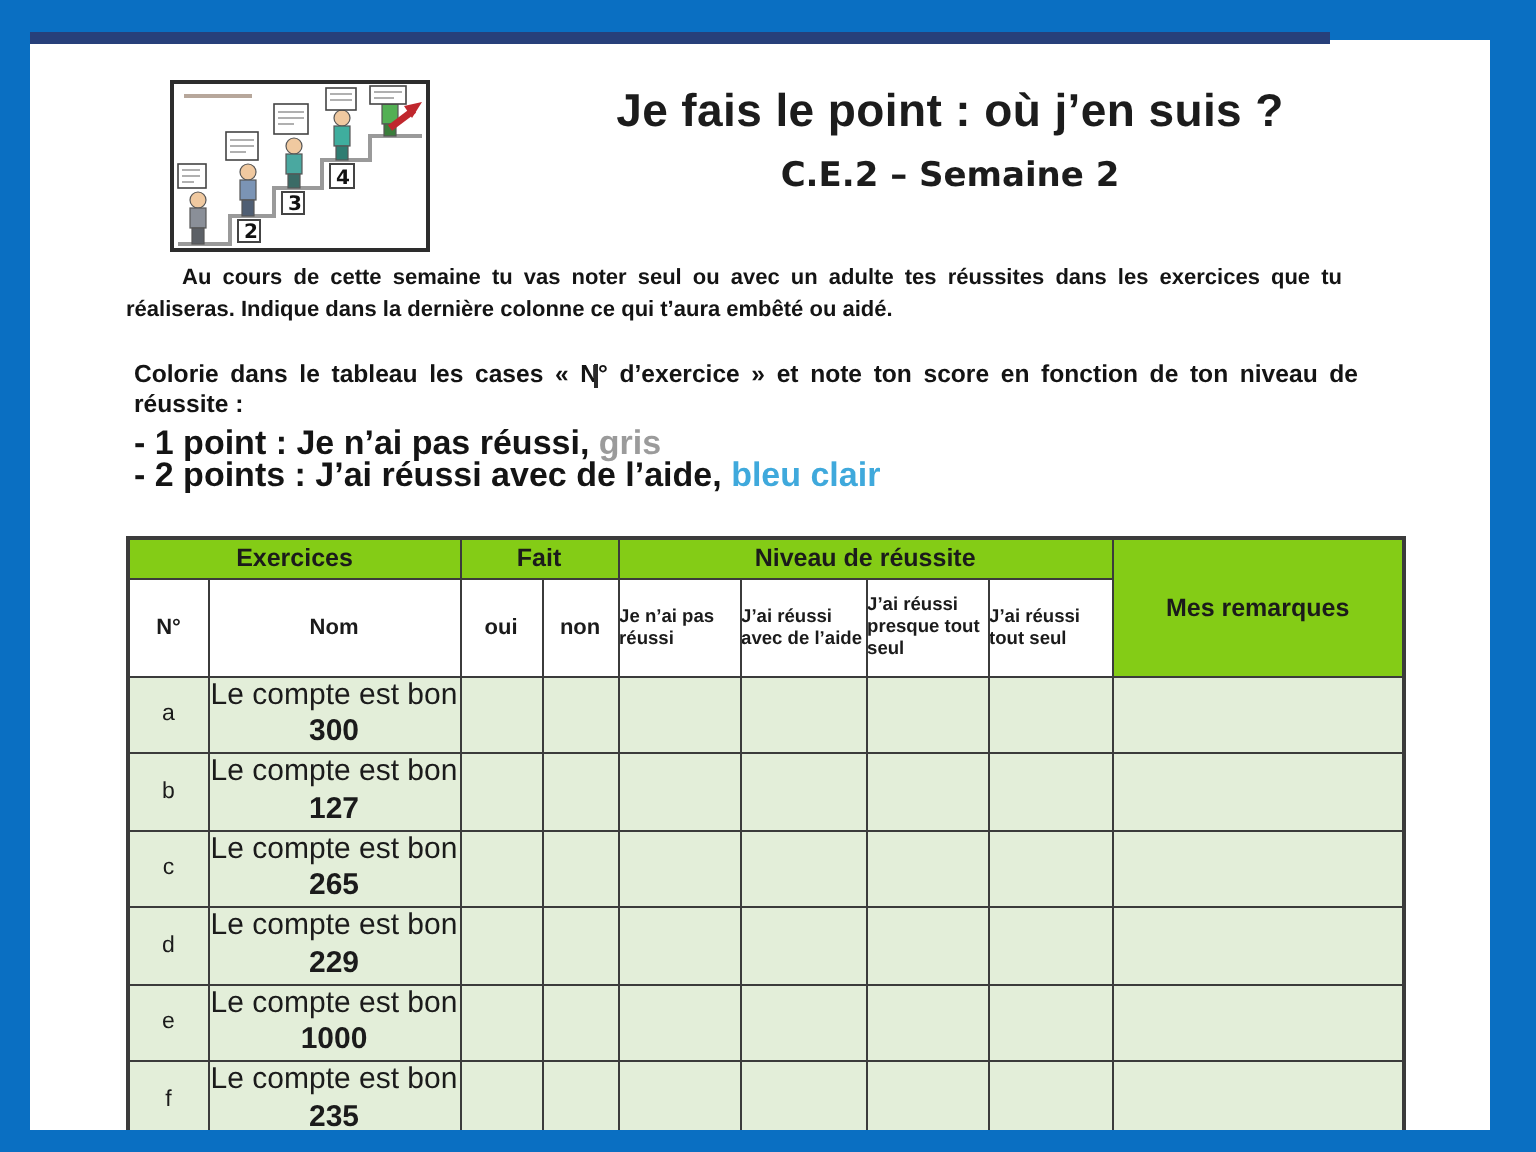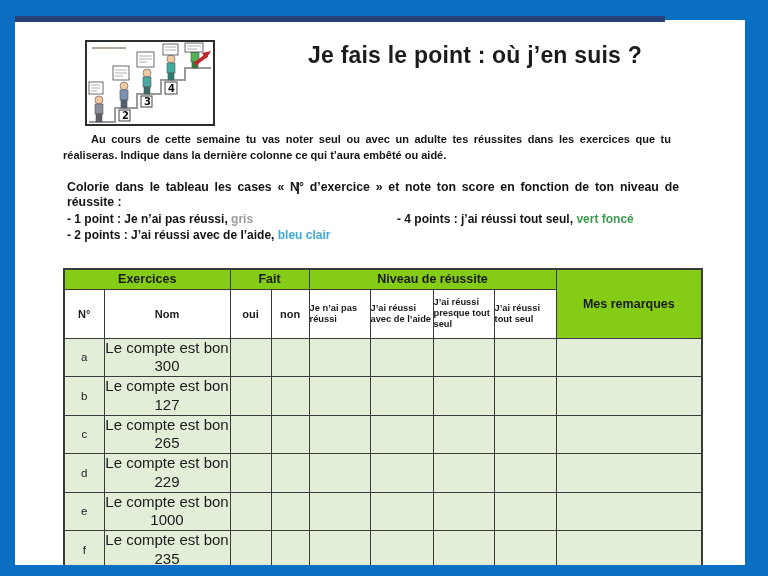--- a/index.html
+++ b/index.html
@@ -41,21 +41,21 @@
   .intro, .instr, .pt{font-weight:600;}
   
   .instr{
     position:absolute;left:52px;top:160px;width:612px;
     font-size:12.3px;line-height:1.2;color:#141414;text-align:justify;
   }
   .points{
     position:absolute;left:52px;top:192px;width:630px;
     display:grid;grid-template-columns:330px auto;grid-auto-flow:column;
     grid-template-rows:repeat(2,16px);
-    font-size:12px;color:#141414;
+    font-size:17px;color:#141414;
   }
   .pt{white-space:nowrap;}
   .cursor{
     position:absolute;left:282px;top:162px;width:1.5px;height:12px;background:#2b2b2b;
   }
   
   table.sheet{
     position:absolute;left:48px;top:248px;
     border-collapse:collapse;table-layout:fixed;width:638px;
     border:2px solid #3b3b3b;
@@ -63,21 +63,21 @@
   table.sheet td,table.sheet th{
     border:1.4px solid #3b3b3b;padding:0;color:#1b1b1b;box-sizing:border-box;
     overflow:hidden;
   }
   th.g{font-size:12.5px;font-weight:bold;height:20px;background:#84cc16;}
   th.s{font-size:11px;font-weight:bold;height:49px;background:#fff;vertical-align:middle;}
   th.niv{font-size:9.3px;text-align:left;vertical-align:middle;padding:1px 3px;line-height:1.15;}
   th.rem{font-size:12.5px;}
   td.c-id{background:var(--cell-green,#e3eed9);text-align:center;font-size:11.5px;height:37px;}
   td.c-nom{background:var(--cell-green,#e3eed9);text-align:center;font-size:15px;line-height:1.25;}
-  td.c-nom .val{font-weight:normal;}
+  td.c-nom .val{font-weight:bold;}
   td.fill{background:var(--cell-green,#e3eed9);}
   tr.gray-row td{background:var(--row-gray,#c9c9cf);height:14px;border-bottom:none;}
   
   .illus svg{display:block;width:100%;height:100%;}
 </style>
 </head>
 <body>
 
 <div class="page">
 
@@ -140,31 +140,31 @@
 
       <g>
         <line x1="108" y1="22" x2="120" y2="13" stroke="#c0272d" stroke-width="3.5"></line>
         <polygon points="124,9 115,11 119,17" fill="#c0272d"></polygon>
       </g>
     </svg>
   </div>
 
   <div class="title-block">
     <div class="title">Je fais le point : où j’en suis ?</div>
+    <div class="subtitle">C.E.2 – Semaine 2</div>
   </div>
 
   <div class="intro">Au cours de cette semaine tu vas noter seul ou avec un adulte tes réussites dans les exercices que tu réaliseras. Indique dans la dernière colonne ce qui t’aura embêté ou aidé.</div>
 
   <div class="instr">Colorie dans le tableau les cases « N° d’exercice » et note ton score en fonction de ton niveau de réussite :</div>
   <div class="cursor"></div>
 
   <div class="points">
     <div class="pt"><span>- 1 point : Je n’ai pas réussi, </span><span style="color: rgb(155, 155, 155);">gris</span></div>
     <div class="pt"><span>- 2 points : J’ai réussi avec de l’aide, </span><span style="color: rgb(63, 169, 220); text-align: right;">bleu clair</span></div>
-    <div class="pt"><span>- 4 points : j’ai réussi tout seul, </span><span style="color: rgb(61, 154, 81);">vert foncé</span></div>
   </div>
 
   <table class="sheet">
     <colgroup>
       <col style="width:40px">
         <col style="width:126px">
         <col style="width:41px">
         <col style="width:38px">
       <col style="width:61px">
         <col style="width:63px">

